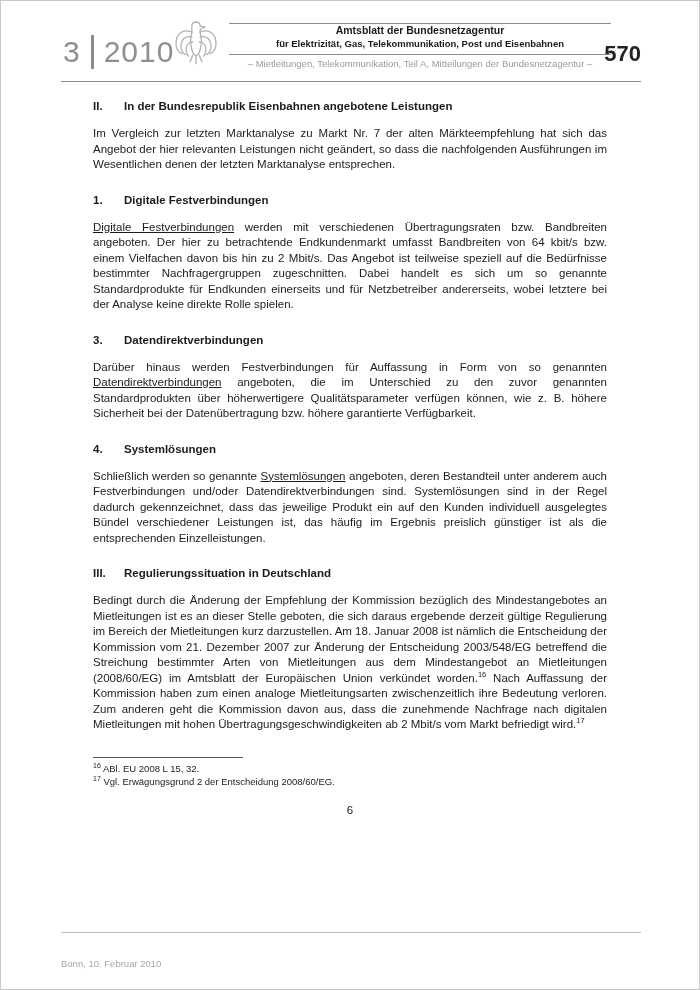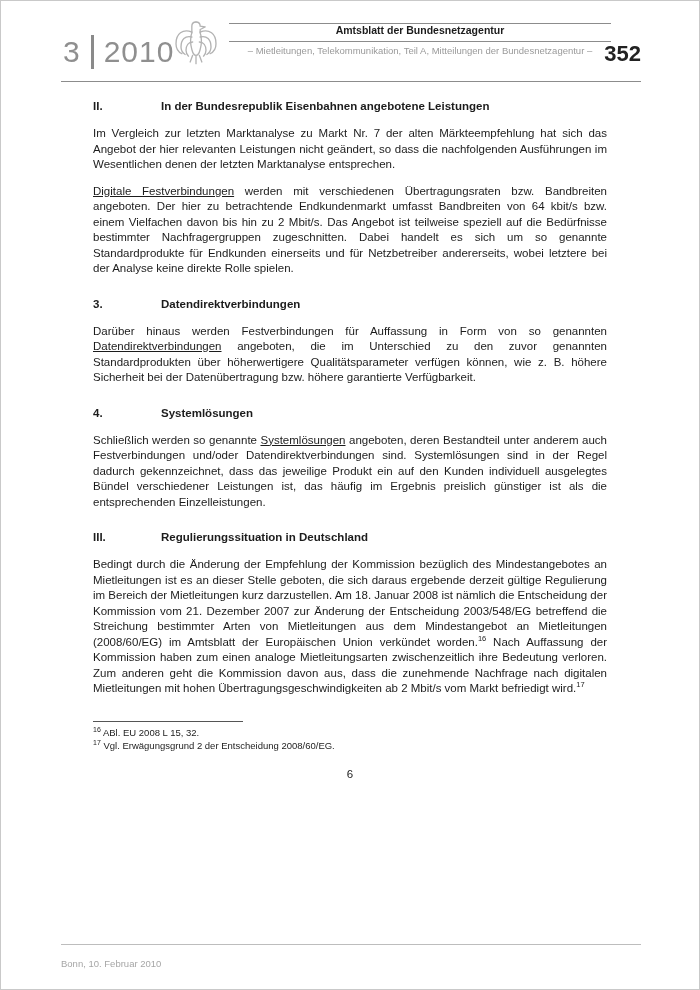--- a/index.html
+++ b/index.html
@@ -40,21 +40,21 @@
   .header-rule { position: absolute; left: 60px; right: 58px; top: 80px; border-top: 1px solid #8c8c8c; }
 
   
   main { padding: 0 92px; }
 
   .sec-heading {
     font-size: 11.5px; line-height: 15px; font-weight: bold;
     margin: 20px 0 12px;
   }
   .sec-heading:first-child { margin-top: 12px; }
-  .sec-num { display: inline-block; width: 68px; }
+  .sec-num { display: inline-block; width: 31px; }
 
   p.body-text {
     font-size: 11.5px; line-height: 15.5px;
     text-align: justify;
     margin: 0 0 11px;
   }
   p.body-text .u { text-decoration: underline; }
   p.body-text sup { font-size: 7.5px; line-height: 0; }
 
   
@@ -62,21 +62,21 @@
   .fn-rule { width: 150px; border-top: 1px solid #555; margin-bottom: 4px; }
   .footnote { font-size: 9.5px; line-height: 13px; }
   .footnote sup { font-size: 7px; line-height: 0; }
 
   .page-num { text-align: center; font-size: 11.5px; margin-top: 16px; }
 
   
   .page-footer {
     position: absolute; left: 60px; right: 58px; bottom: 20px;
     border-top: 1px solid #bdbdbd;
-    padding-top: 13px;
+    padding-top: 25px;
     font-size: 9.5px; color: #a6a6a6;
   }
 </style>
 </head>
 <body>
 
 <div class="page">
 
   <header class="page-header">
     <div class="issue-block">
@@ -98,32 +98,34 @@
           <path d="M34 32 C39 32 42 36 42 42 c0 3 -1 5 -3 7"></path>
           <path d="M25 21 c-2 5 -2 14 0 20 c1 4 3 7 5 7 c2 0 4 -3 5 -7 c2 -6 2 -15 0 -20"></path>
           <path d="M26 48 l-3 8 m7 -7 l0 9 m4 -10 l3 8"></path>
         </g>
       </svg>
     </div>
 
     <div class="header-center">
       <div class="hc-rule"></div>
       <div class="hc-title1">Amtsblatt der Bundesnetzagentur</div>
+      <div class="hc-title2">für Elektrizität, Gas, Telekommunikation, Post und Eisenbahnen</div>
       <div class="hc-rule2"></div>
       <div class="hc-subtitle">– Mietleitungen, Telekommunikation, Teil A, Mitteilungen der Bundesnetzagentur –</div>
     </div>
 
-    <div class="header-page">352</div>
+    <div class="header-page">570</div>
 
     <div class="header-rule"></div>
   </header>
 
   <main id="doc-body">
       <div class="sec-heading"><span class="sec-num">II.</span><span>In der Bundesrepublik Eisenbahnen angebotene Leistungen</span></div>
       <p class="body-text"><span>Im Vergleich zur letzten Marktanalyse zu Markt Nr. 7 der alten Märkteempfehlung hat sich das Angebot der hier relevanten Leistungen nicht geändert, so dass die nachfolgenden Ausführungen im Wesentlichen denen der letzten Marktanalyse entsprechen.</span></p>
+      <div class="sec-heading"><span class="sec-num">1.</span><span>Digitale Festverbindungen</span></div>
       <p class="body-text"><span class="u">Digitale Festverbindungen</span><span> werden mit verschiedenen Übertragungsraten bzw. Bandbreiten angeboten. Der hier zu betrachtende Endkundenmarkt umfasst Bandbreiten von 64 kbit/s bzw. einem Vielfachen davon bis hin zu 2 Mbit/s. Das Angebot ist teilweise speziell auf die Bedürfnisse bestimmter Nachfragergruppen zugeschnitten. Dabei handelt es sich um so genannte Standardprodukte für Endkunden einerseits und für Netzbetreiber andererseits, wobei letztere bei der Analyse keine direkte Rolle spielen.</span></p>
       <div class="sec-heading"><span class="sec-num">3.</span><span>Datendirektverbindungen</span></div>
       <p class="body-text"><span>Darüber hinaus werden Festverbindungen für Auffassung in Form von so genannten </span><span class="u">Datendirektverbindungen</span><span> angeboten, die im Unterschied zu den zuvor genannten Standardprodukten über höherwertigere Qualitätsparameter verfügen können, wie z. B. höhere Sicherheit bei der Datenübertragung bzw. höhere garantierte Verfügbarkeit.</span></p>
       <div class="sec-heading"><span class="sec-num">4.</span><span>Systemlösungen</span></div>
       <p class="body-text"><span>Schließlich werden so genannte </span><span class="u">Systemlösungen</span><span> angeboten, deren Bestandteil unter anderem auch Festverbindungen und/oder Datendirektverbindungen sind. Systemlösungen sind in der Regel dadurch gekennzeichnet, dass das jeweilige Produkt ein auf den Kunden individuell ausgelegtes Bündel verschiedener Leistungen ist, das häufig im Ergebnis preislich günstiger ist als die entsprechenden Einzelleistungen.</span></p>
       <div class="sec-heading"><span class="sec-num">III.</span><span>Regulierungssituation in Deutschland</span></div>
       <p class="body-text"><span>Bedingt durch die Änderung der Empfehlung der Kommission bezüglich des Mindestangebotes an Mietleitungen ist es an dieser Stelle geboten, die sich daraus ergebende derzeit gültige Regulierung im Bereich der Mietleitungen kurz darzustellen. Am 18. Januar 2008 ist nämlich die Entscheidung der Kommission vom 21. Dezember 2007 zur Änderung der Entscheidung 2003/548/EG betreffend die Streichung bestimmter Arten von Mietleitungen aus dem Mindestangebot an Mietleitungen (2008/60/EG) im Amtsblatt der Europäischen Union verkündet worden.</span><sup>16</sup><span> Nach Auffassung der Kommission haben zum einen analoge Mietleitungsarten zwischenzeitlich ihre Bedeutung verloren. Zum anderen geht die Kommission davon aus, dass die zunehmende Nachfrage nach digitalen Mietleitungen mit hohen Übertragungsgeschwindigkeiten ab 2 Mbit/s vom Markt befriedigt wird.</span><sup>17</sup></p>
       <div class="footnotes">
         <div class="fn-rule"></div>
         <div class="footnote"><sup>16</sup> ABl. EU 2008 L 15, 32.</div>

